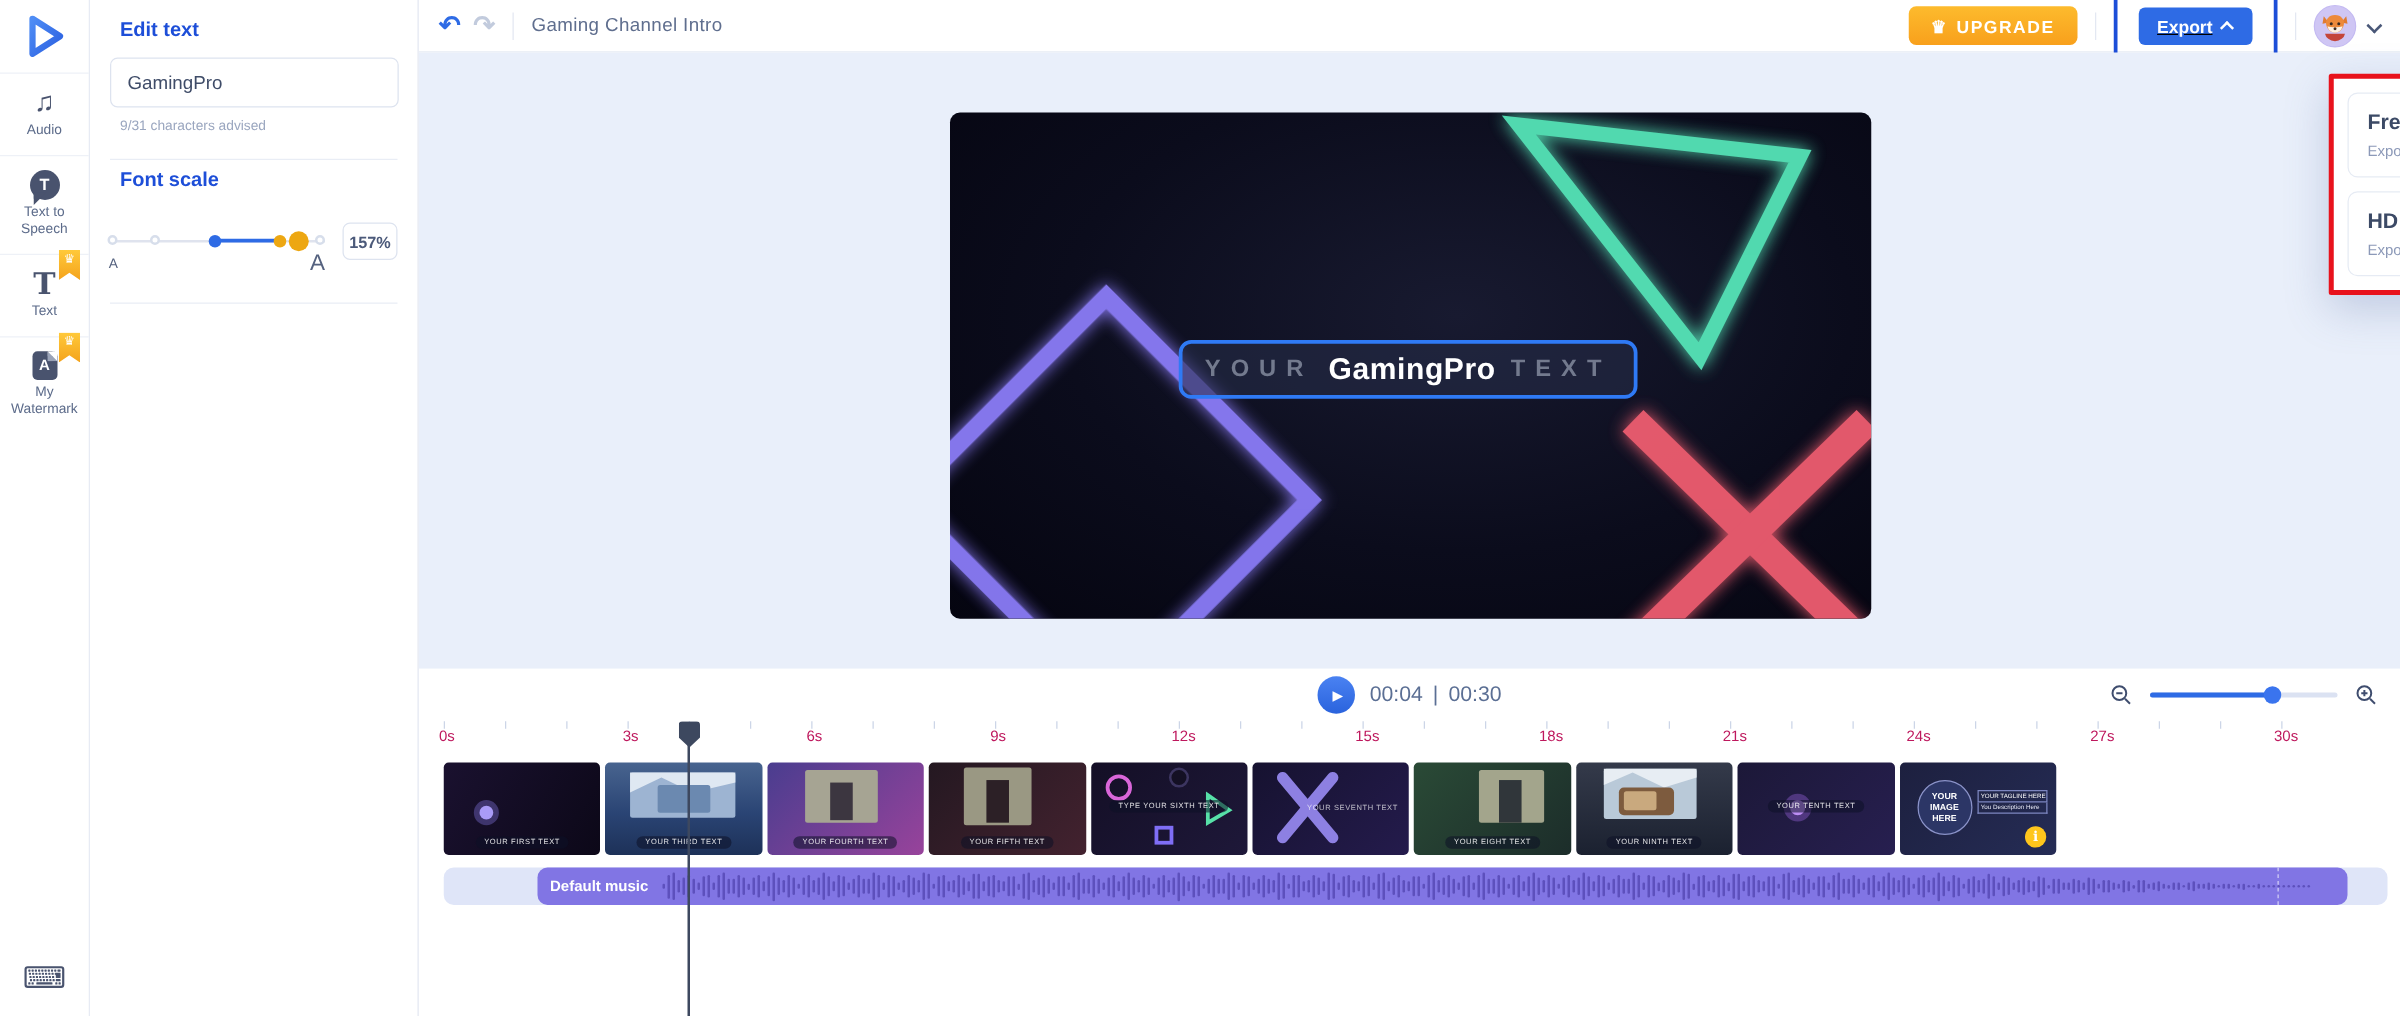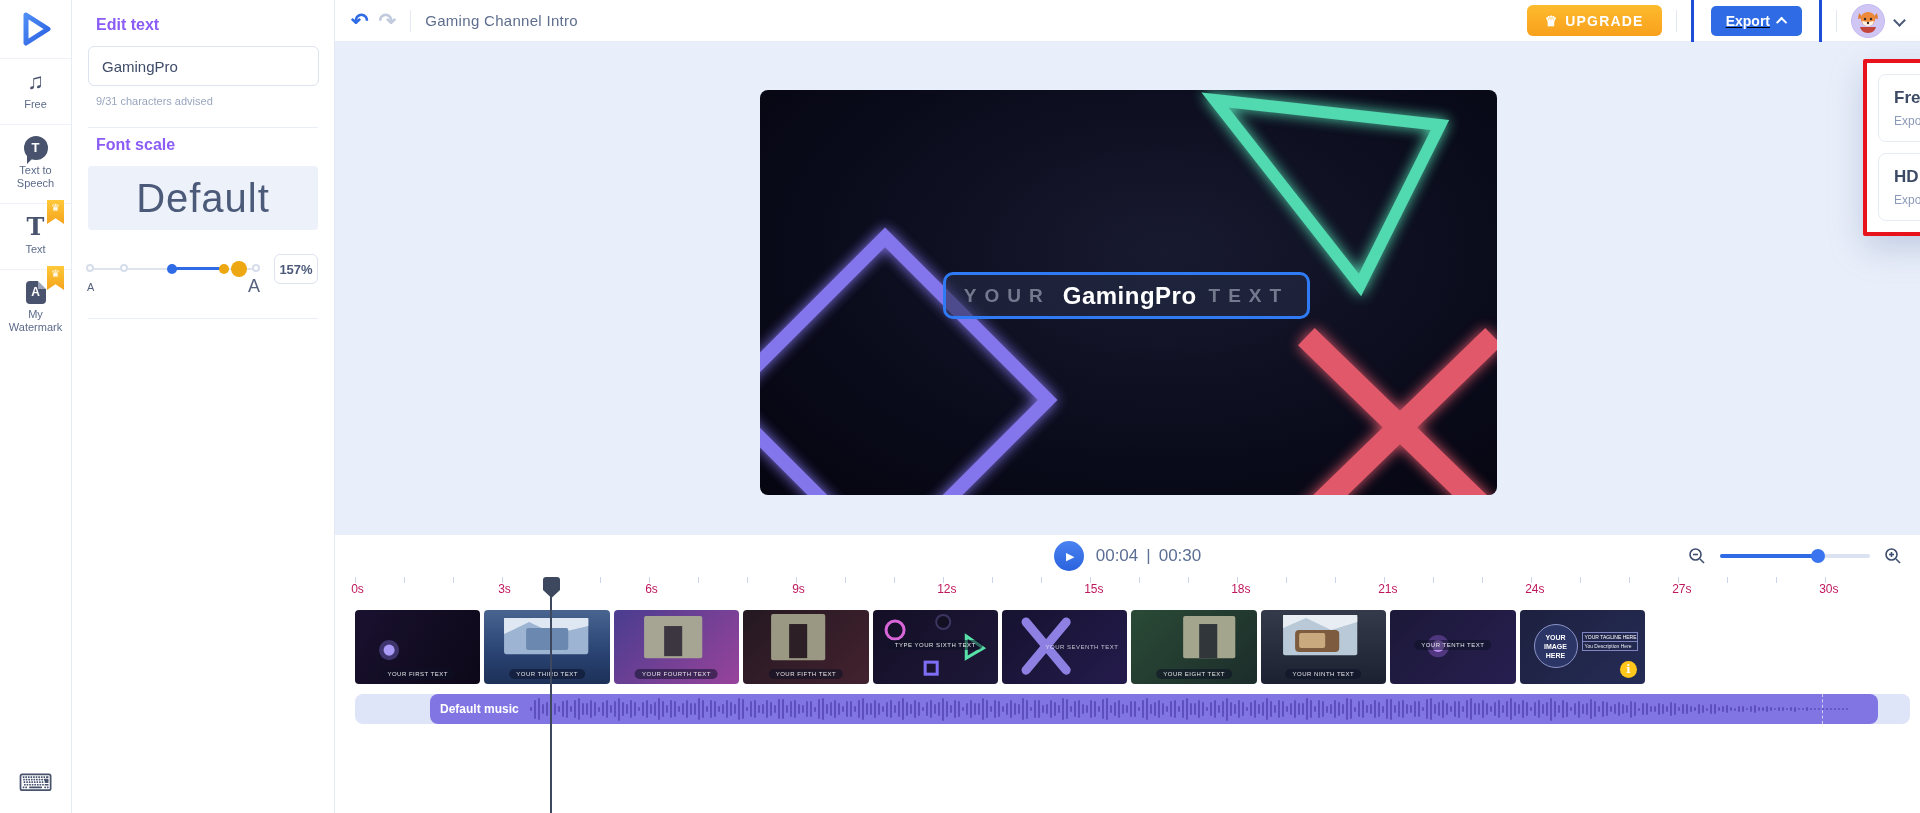--- a/index.html
+++ b/index.html
@@ -27,21 +27,21 @@
   .crown-ribbon { position:absolute; top:-4px; right:7px; width:17px; height:24px;
     background:linear-gradient(180deg,#ffc93a,#f4a31c);
     clip-path:polygon(0 0,100% 0,100% 100%,50% 76%,0 100%); color:#fff; font-size:10px;
     line-height:16px; text-align:center; }
   .keyboard-ic { position:absolute; bottom:16px; left:0; width:100%; text-align:center;
     font-size:24px; color:#49536e; cursor:pointer; }
 
   
   .panel { width:263px; height:100%; background:#fff; border-right:1px solid #e3e8f2;
     flex-shrink:0; padding-top:8px; position:relative; z-index:25; }
-  .panel h3 { font-size:16px; font-weight:bold; color:#8b5cf6; margin:8px 24px 0; }
+  .panel h3 { font-size:16px; font-weight:bold; color:#1d4ed8; margin:8px 24px 0; }
   .text-input { display:block; width:231px; margin:12px 16px 0; height:40px;
     border:1px solid #dde3ef; border-radius:6px; padding:0 13px; font-size:15px;
     color:#3f4c68; font-family:inherit; background:#fff; }
   .char-hint { margin:9px 24px 0; font-size:11px; color:#9aa6bf; }
   .p-divider { border-top:1px solid #e9edf5; margin:20px 16px 0; }
   .font-preview { margin:12px 16px 0; height:64px; background:#edf1f9; border-radius:4px;
     display:flex; align-items:center; justify-content:center; font-size:40px; color:#4c5a7a;
     letter-spacing:1px; }
   .scale-row { display:flex; align-items:center; margin:24px 16px 0; gap:16px; }
   .scale-slider { position:relative; width:172px; height:20px; }
@@ -187,21 +187,21 @@
         <stop offset="0" stop-color="#4f8df5"></stop>
             <stop offset="1" stop-color="#2a5fe0"></stop>
       </linearGradient>
         </defs>
       <path d="M10 6 L32 20 L10 34 Z" fill="none" stroke="url(#lg)" stroke-width="5" stroke-linejoin="round"></path>
     </svg>
   </div>
 
   <div class="rail-item">
     <div class="rail-icon">♫</div>
-    <div class="rail-label">Free</div>
+    <div class="rail-label">Audio</div>
   </div>
 
   <div class="rail-item">
     <div class="tts-bubble">T</div>
     <div class="rail-label">Text to Speech</div>
   </div>
 
   <div class="rail-item">
     <div class="crown-ribbon">♛</div>
     <div class="rail-icon serifT">T</div>
@@ -216,21 +216,20 @@
 
   <div class="keyboard-ic">⌨</div>
 </div>
 
 <div class="panel">
   <h3>Edit text</h3>
   <input class="text-input" type="text" value="GamingPro" style="">
   <div class="char-hint">9/31  characters advised</div>
   <div class="p-divider"></div>
   <h3>Font scale</h3>
-  <div class="font-preview">Default</div>
   <div class="scale-row">
     <div class="scale-slider">
       <div class="sl-track"></div>
       <div class="sl-fill"></div>
       <div class="sl-stop" style="left:-2px"></div>
       <div class="sl-stop" style="left:32px"></div>
       <div class="sl-stop" style="left:164px"></div>
       <div class="sl-dot-blue"></div>
       <div class="sl-dot-or"></div>
       <div class="sl-handle"></div>

